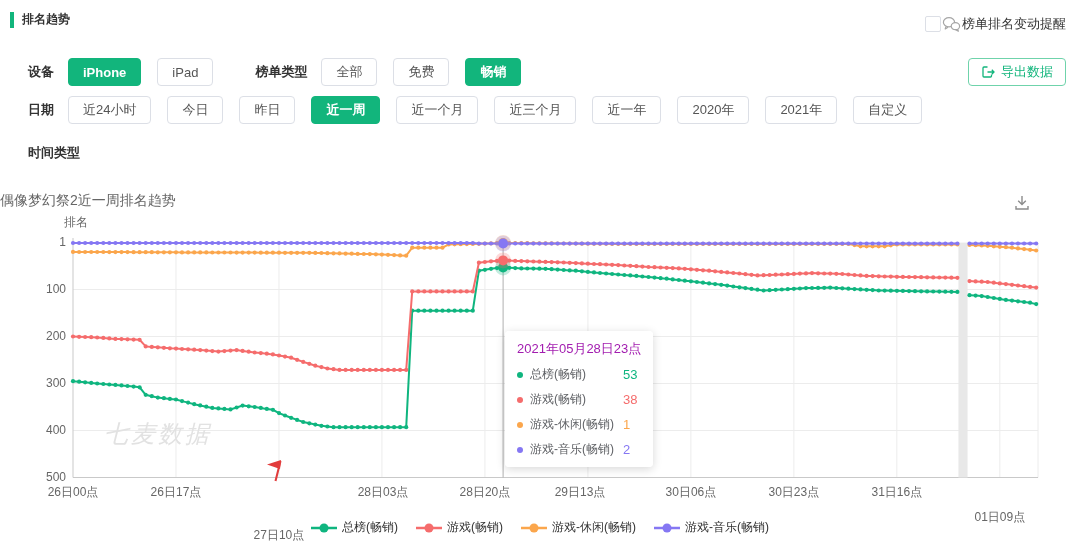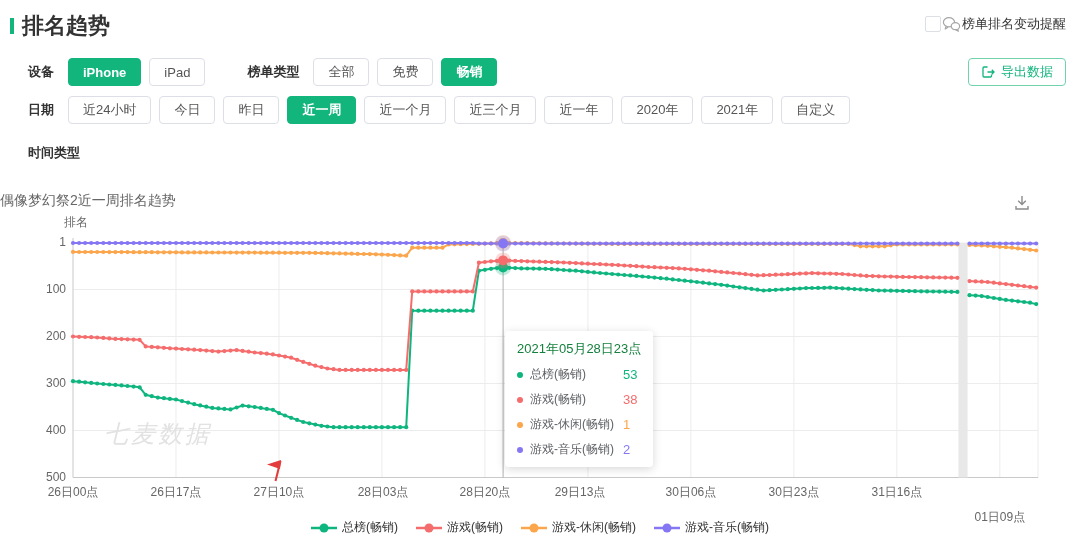--- a/index.html
+++ b/index.html
@@ -4,47 +4,47 @@
 <style>
   html,body{margin:0;padding:0}
   body{
     width:1080px;height:549px;position:relative;background:#fff;overflow:hidden;
     font-family:"Liberation Sans","DejaVu Sans",sans-serif;
     -webkit-font-smoothing:antialiased;
   }
   
   .section-header{position:absolute;top:11px;left:10px;display:flex;align-items:center}
   .title-bar{width:4px;height:16px;background:#12b57c;margin-right:8px}
-  .section-title{font-size:22px;font-weight:bold;color:#333}
+  .section-title{font-size:12px;font-weight:bold;color:#333}
   .alert-row{position:absolute;top:15px;right:14px;display:flex;align-items:center;gap:1px;font-size:13px;color:#333}
   .checkbox{width:14px;height:14px;border:1px solid #dcdfe6;border-radius:2px;background:#fff;display:inline-block;cursor:pointer}
   
   .filter-row{position:absolute;left:28px;display:flex;align-items:center}
   .flabel{font-size:13px;color:#333;font-weight:bold;margin-right:14px;white-space:nowrap}
-  .group{display:flex;align-items:center;gap:8px}
+  .group{display:flex;align-items:center;gap:16px}
   .group + .flabel{margin-left:42px}
   .btn{display:inline-flex;align-items:center;justify-content:center;height:28px;padding:0 14px;
        border:1px solid #dcdfe6;border-radius:4px;background:#fff;color:#555;font-size:13px;
        cursor:pointer;white-space:nowrap}
   .btn.active{background:#12b57c;border-color:#12b57c;color:#fff;font-weight:bold}
   .export-btn{position:absolute;top:58px;right:14px;height:28px;display:inline-flex;align-items:center;gap:6px;
        padding:0 12px;border:1px solid #6fd3ab;border-radius:4px;background:#fff;color:#12b57c;font-size:13px;cursor:pointer}
   
   .chart-title{position:absolute;top:192px;left:0;right:0;font-size:14px;color:#666}
   .dl-icon{position:absolute;top:194px;left:1013px;cursor:pointer}
   .axis-name{position:absolute;left:64px;top:214px;font-size:12px;color:#666}
   #chart-svg{position:absolute;left:0;top:0;width:1080px;height:549px}
   .ylabels span{position:absolute;right:1014px;width:60px;text-align:right;font-size:12px;color:#666}
   .xlabels span{position:absolute;top:484px;transform:translateX(-50%);font-size:12px;color:#666;white-space:nowrap}
   .watermark{position:absolute;left:104px;top:418px;font-size:24px;color:#e2e2e2;letter-spacing:3px;font-style:italic;pointer-events:none}
   .flag{position:absolute;left:266px;top:459px;cursor:pointer}
   
   .tooltip{position:absolute;left:505px;top:331px;width:148px;background:rgba(255,255,255,.96);
       border-radius:4px;box-shadow:0 2px 10px rgba(0,0,0,.16);padding:9px 12px;z-index:5;box-sizing:border-box}
-  .tooltip .tt-title{font-size:13px;color:#15803d;margin-bottom:6px;white-space:nowrap}
+  .tooltip .tt-title{font-size:13px;color:#a21caf;margin-bottom:6px;white-space:nowrap}
   .tt-row{display:flex;align-items:center;margin-top:8px;font-size:12px;color:#606266}
   .tt-dot{width:6px;height:6px;border-radius:50%;margin-right:7px;flex:none}
   .tt-label{width:93px;white-space:nowrap}
   .tt-value{font-size:13px}
   
   .legend{position:absolute;top:519px;left:0;right:0;display:flex;justify-content:center;align-items:center;gap:18px}
   .legend-item{display:flex;align-items:center;gap:5px;font-size:12px;color:#333;cursor:pointer}
 </style>
 </head>
 <body>
@@ -795,21 +795,21 @@
     <span style="top: 235px;">1</span>
     <span style="top: 281.524px;">100</span>
     <span style="top: 328.518px;">200</span>
     <span style="top: 375.512px;">300</span>
     <span style="top: 422.506px;">400</span>
     <span style="top: 469.5px;">500</span>
   </div>
 <div class="xlabels" id="xlabels">
     <span style="left: 73px;">26日00点</span>
     <span style="left: 175.982px;">26日17点</span>
-    <span style="left: 278.964px;">27日10点</span>
+    <span style="left: 278.964px; margin-top: 43px;">27日10点</span>
     <span style="left: 383px;">28日03点</span>
     <span style="left: 484.927px;">28日20点</span>
     <span style="left: 580px;">29日13点</span>
     <span style="left: 690.891px;">30日06点</span>
     <span style="left: 793.873px;">30日23点</span>
     <span style="left: 896.854px;">31日16点</span>
     <span style="left: 999.836px; margin-top: 25px;">01日09点</span>
   </div>
 
 <div class="watermark">七麦数据</div>

